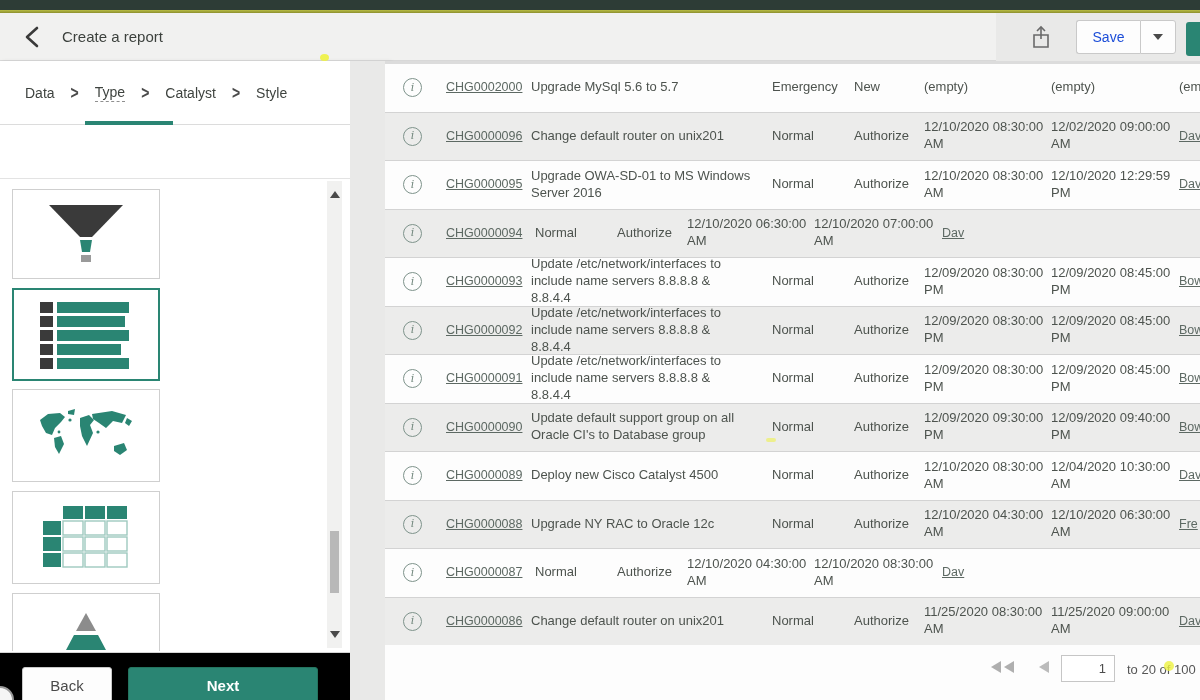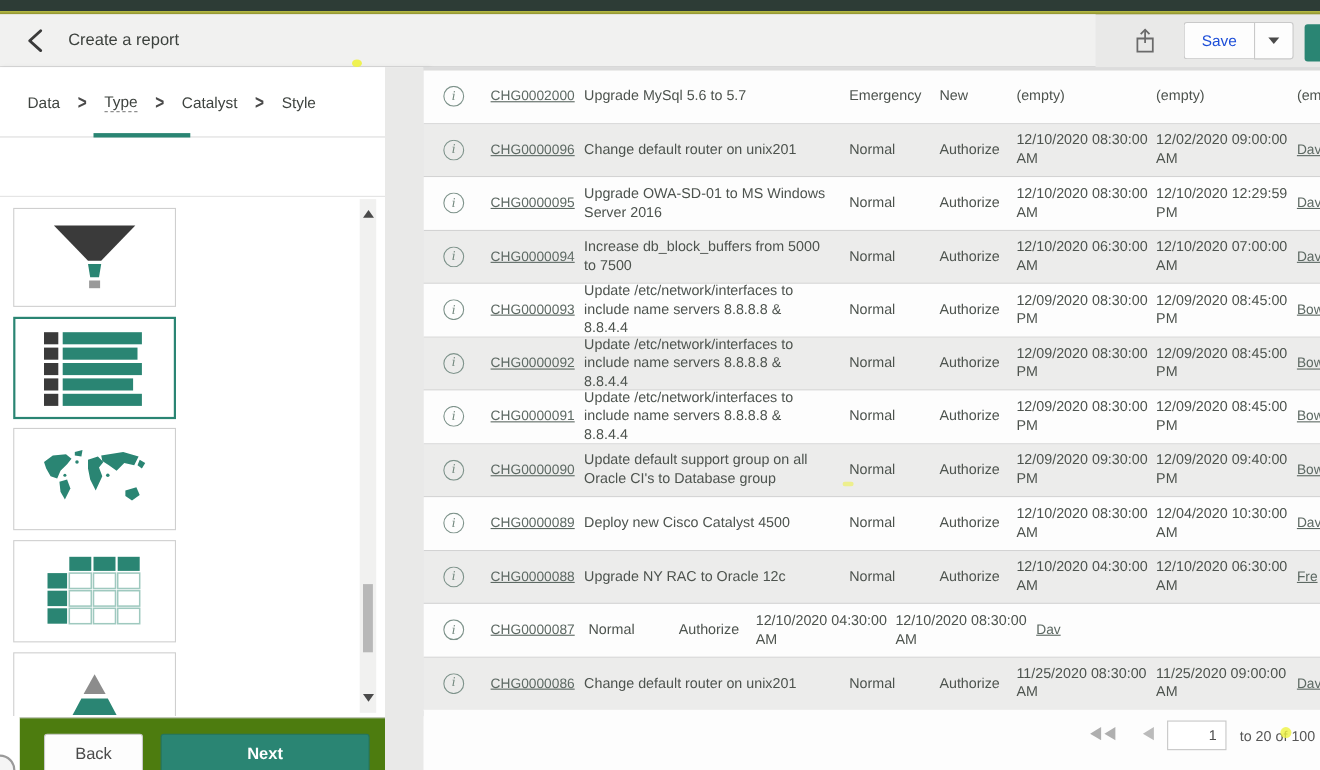--- a/index.html
+++ b/index.html
@@ -49,21 +49,21 @@
     border:1px solid #cfcfcf; display:flex; align-items:center; justify-content:center; cursor:pointer; }
   .viz-box.selected { border:2px solid #2a8573; }
   .vscroll { position:absolute; right:8px; top:2px; width:15px; height:467px; background:#f1f1f0; }
   .vscroll .arrow-up, .vscroll .arrow-down { position:absolute; left:3px; width:0; height:0;
     border-left:5px solid transparent; border-right:5px solid transparent; cursor:pointer; }
   .arrow-up { top:10px; border-bottom:7px solid #4a4a4a; }
   .arrow-down { bottom:10px; border-top:7px solid #4a4a4a; }
   .vthumb { position:absolute; left:3px; top:350px; width:9px; height:62px; background:#b8b8b8; cursor:pointer; }
 
   .panel-footer { position:absolute; left:0; bottom:0; width:350px; height:48px;
-    background:#4d7c0f; border-top:1px solid #d5d5d5; overflow:hidden;margin-left:18px; }
+    background:#000000; border-top:1px solid #d5d5d5; overflow:hidden; }
   .back-button { position:absolute; left:22px; top:14px; width:90px; height:40px;
     background:#fdfdfd; border:1px solid #c9c9c9; border-radius:3px; font-size:15px; color:#4a4a4a;
     text-align:center; padding-top:9px; }
   .next-button { position:absolute; left:128px; top:14px; width:190px; height:40px;
     background:#2a8573; border:1px solid #24745f; border-radius:3px; font-size:15px; font-weight:bold;
     color:#ffffff; text-align:center; padding-top:9px; }
   .help-partial { position:absolute; left:-14px; top:686px; width:28px; height:28px;
     border-radius:50%; border:2px solid #9a9a9a; background:#f5f5f5; }
 
   
@@ -278,21 +278,20 @@
             <div>12/10/2020 12:29:59</div>
             <div>PM</div>
           </div>
           <div class="tcell c-assigned"><a>Dav</a></div>
         </div>
         <div class="trow alt">
           <div class="tcell c-info">
             <span class="info-icon">i</span>
           </div>
           <div class="tcell c-num"><a>CHG0000094</a></div>
-          <div class="tcell c-desc">Increase db_block_buffers from 5000 to 7500</div>
           <div class="tcell c-priority">Normal</div>
           <div class="tcell c-state">Authorize</div>
           <div class="tcell c-start">
             <div>12/10/2020 06:30:00</div>
             <div>AM</div>
           </div>
           <div class="tcell c-end">
             <div>12/10/2020 07:00:00</div>
             <div>AM</div>
           </div>

